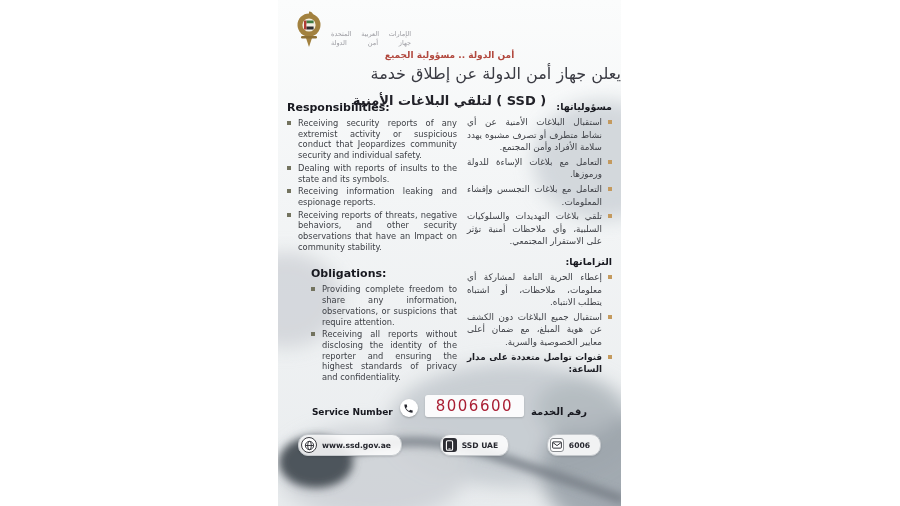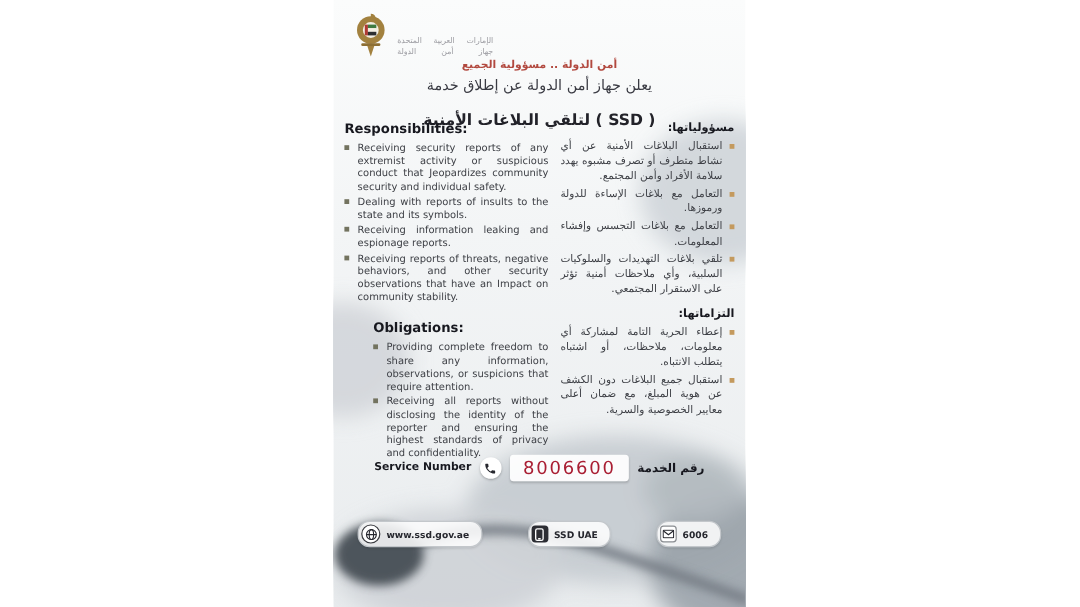--- a/index.html
+++ b/index.html
@@ -17,39 +17,39 @@
   
   .logo-row{top:10px;left:16px;display:flex;align-items:flex-end;}
   .org-text{
     margin-left:7px;margin-top:7px;width:80px;direction:rtl;
     font-size:6.5px;line-height:9px;color:#9b9ba1;letter-spacing:.6px;
     text-align:justify;text-align-last:justify;
   }
 
   
   .tagline{top:50px;left:0;width:100%;text-align:center;font-size:9px;font-weight:bold;color:#b2493f;direction:rtl;}
-  .announce{top:64px;left:0;width:100%;text-align:center;font-size:12px;color:#3a3b43;direction:rtl;}
+  .announce{top:64px;left:0;width:100%;font-size:16px;color:#3a3b43;direction:rtl;}
   .service-line{top:81px;left:0;width:100%;text-align:center;font-size:13px;font-weight:bold;color:#222229;direction:rtl;margin-top:12px;}
 
   
   .columns{top:101px;left:9px;width:325px;display:flex;gap:10px;}
   .col-en{width:170px;}
   .col-ar{width:145px;direction:rtl;}
   .sec-title{font-size:11px;font-weight:bold;color:#17181f;margin:0 0 4px 0;}
   .col-ar .sec-title{font-size:9.5px;}
   .item{position:relative;padding-left:11px;font-size:8.3px;line-height:10.7px;color:#3e4046;text-align:justify;margin-bottom:2px;}
   .col-ar .item{padding-left:0;padding-right:10px;font-size:8.8px;line-height:12.6px;}
   .bul{position:absolute;left:0;top:3px;width:4px;height:4px;background:#73735f;}
   .col-ar .bul{left:auto;right:0;top:4px;background:#c49a5e;}
   .bold-item{font-weight:bold;color:#1c1d24;}
   .obl-block-en{margin-top:15px;margin-left:24px;}
   .obl-block-ar{margin-top:8px;}
 
   
-  .service-row{top:379px;left:0;width:100%;display:flex;align-items:center;justify-content:center;gap:7px;}
+  .service-row{top:395px;left:0;width:100%;display:flex;align-items:flex-end;justify-content:center;gap:7px;}
   .svc-label-en{font-size:9px;font-weight:bold;color:#17181f;}
   .svc-label-ar{font-size:10px;font-weight:bold;color:#17181f;direction:rtl;}
   .phone-circle{
     width:18px;height:18px;border-radius:50%;background:#ffffff;
     box-shadow:0 1px 2px rgba(0,0,0,.25);display:flex;align-items:center;justify-content:center;
   }
   .number-box{
     background:rgba(255,255,255,.92);border-radius:3px;padding:2px 11px;
     box-shadow:0 1px 2px rgba(0,0,0,.18);
     font-size:15px;font-weight:normal;color:#a91e33;letter-spacing:1.5px;
@@ -137,20 +137,21 @@
       <div class="sec-title">مسؤولياتها:</div>
       <div class="item"><span class="bul"></span><span>استقبال البلاغات الأمنية عن أي نشاط متطرف أو تصرف مشبوه يهدد سلامة الأفراد وأمن المجتمع.</span></div>
       <div class="item"><span class="bul"></span><span>التعامل مع بلاغات الإساءة للدولة ورموزها.</span></div>
       <div class="item"><span class="bul"></span><span>التعامل مع بلاغات التجسس وإفشاء المعلومات.</span></div>
       <div class="item"><span class="bul"></span><span>تلقي بلاغات التهديدات والسلوكيات السلبية، وأي ملاحظات أمنية تؤثر على الاستقرار المجتمعي.</span></div>
 
       <div class="obl-block-ar">
         <div class="sec-title">التزاماتها:</div>
         <div class="item"><span class="bul"></span><span>إعطاء الحرية التامة لمشاركة أي معلومات، ملاحظات، أو اشتباه يتطلب الانتباه.</span></div>
         <div class="item"><span class="bul"></span><span>استقبال جميع البلاغات دون الكشف عن هوية المبلغ، مع ضمان أعلى معايير الخصوصية والسرية.</span></div>
+        <div class="item bold-item"><span class="bul"></span><span>قنوات تواصل متعددة على مدار الساعة:</span></div>
       </div>
     </div>
 
   </div>
 
   <div class="layer service-row">
     <span class="svc-label-en">Service Number</span>
     <span class="phone-circle">
       <svg width="11" height="11" viewBox="0 0 24 24">
           <path fill="#26272e" d="M6.6 10.8c1.4 2.8 3.8 5.1 6.6 6.6l2.2-2.2c.3-.3.7-.4 1-.2 1.1.4 2.3.6 3.6.6.6 0 1 .4 1 1V20c0 .6-.4 1-1 1C10.6 21 3 13.4 3 4c0-.6.4-1 1-1h3.5c.6 0 1 .4 1 1 0 1.2.2 2.4.6 3.6.1.3 0 .7-.2 1l-2.3 2.2z"></path>

